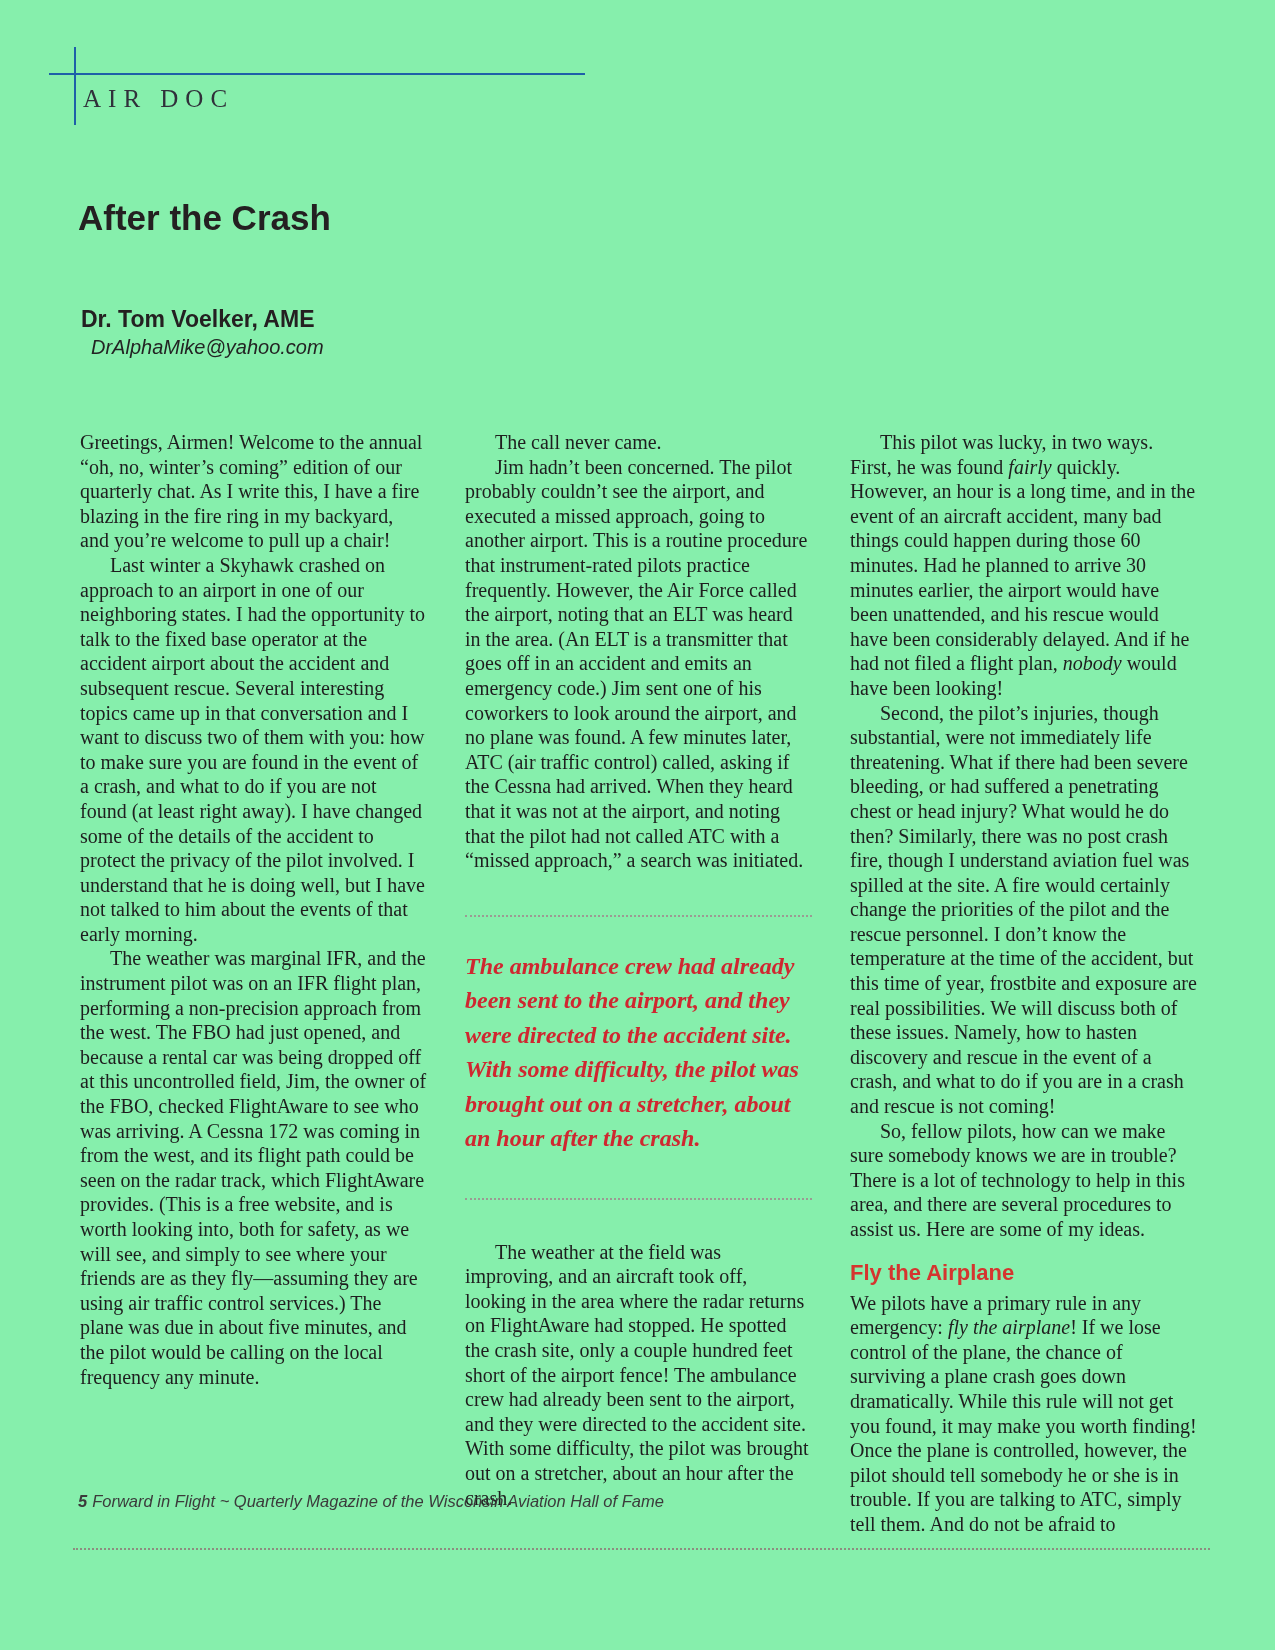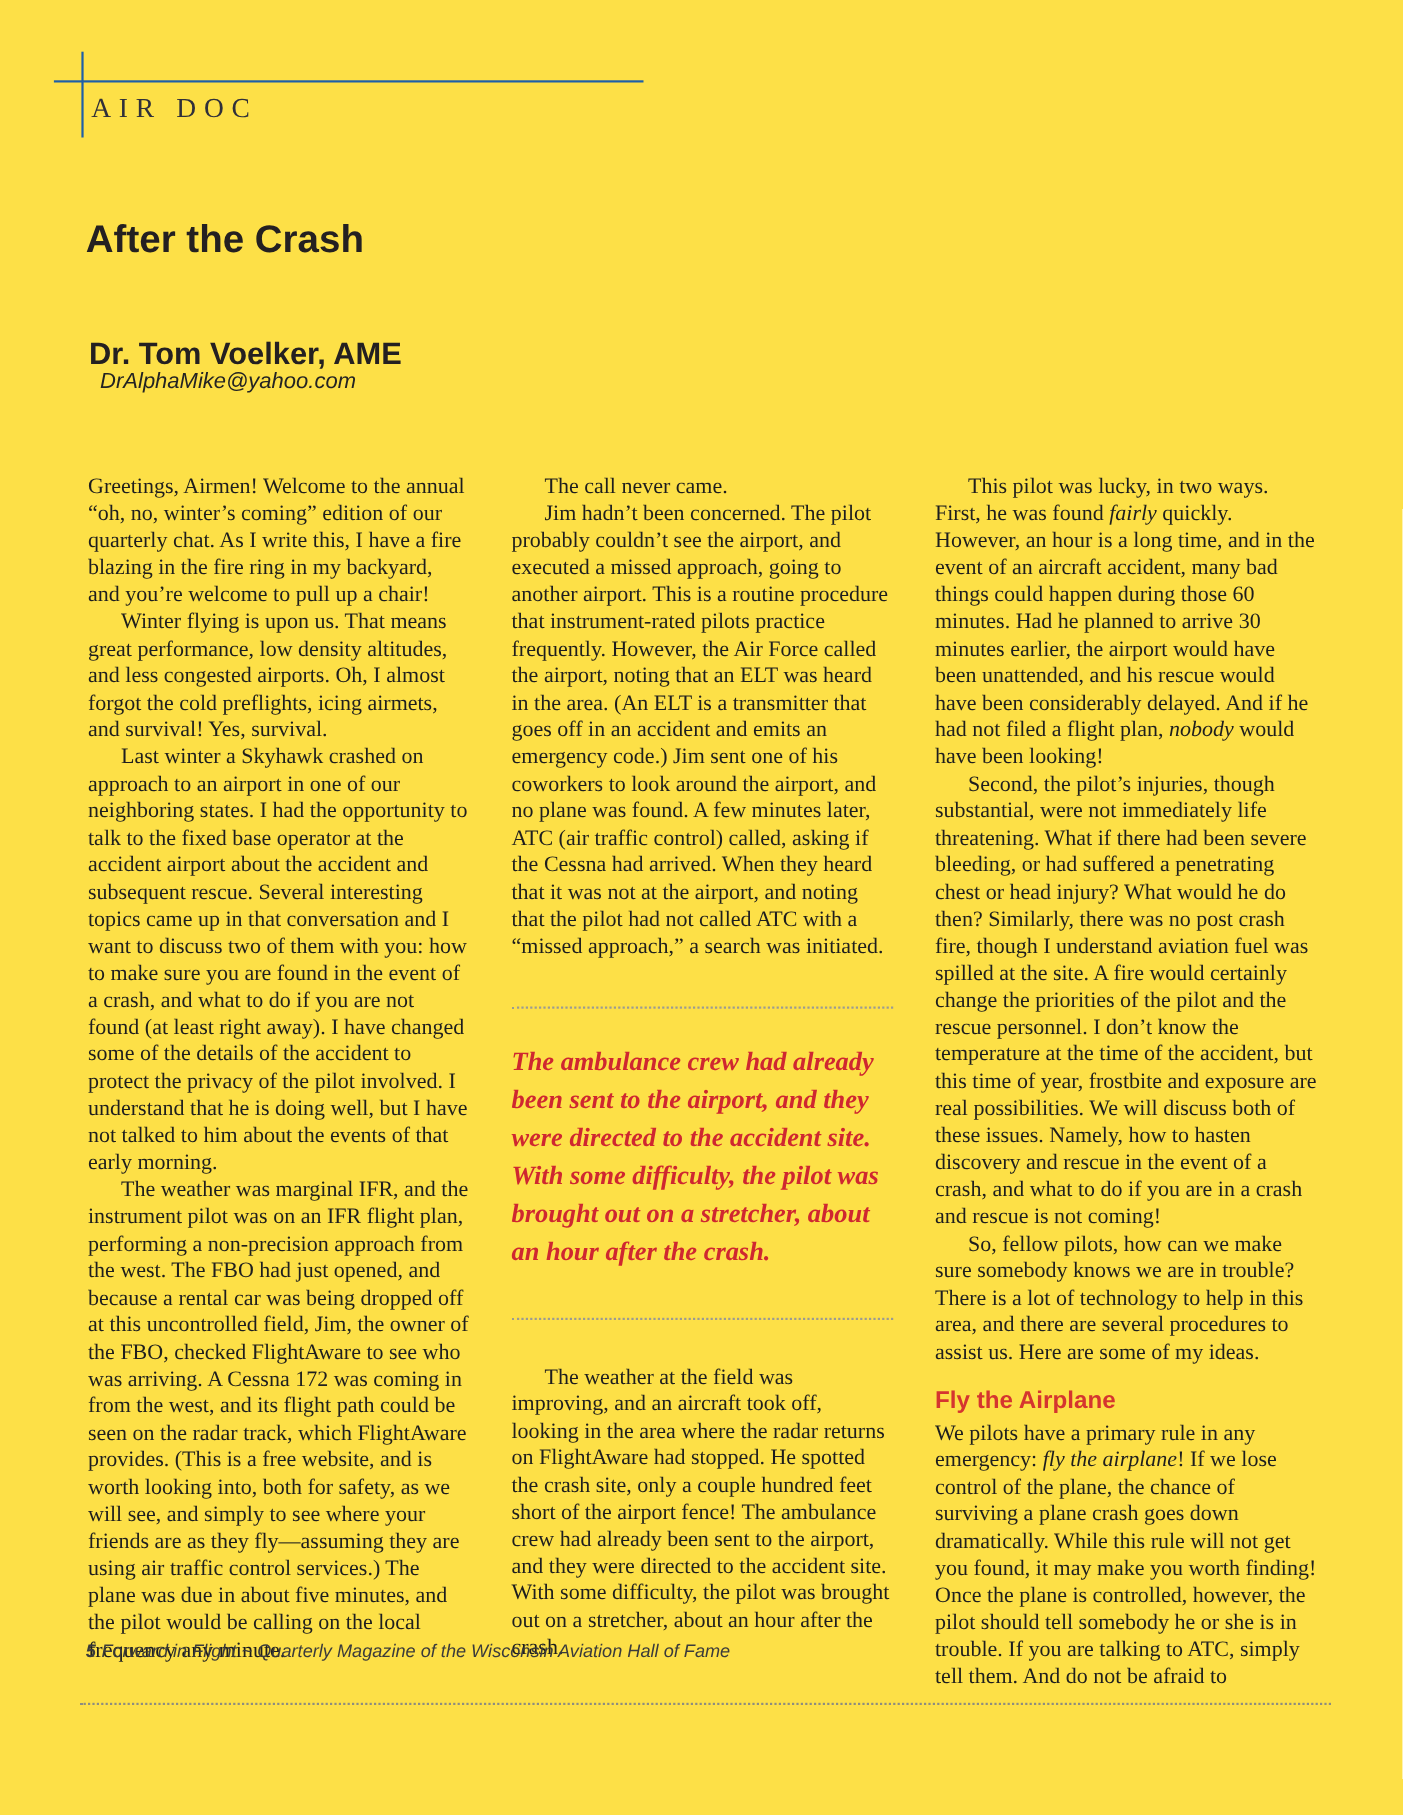--- a/index.html
+++ b/index.html
@@ -1,19 +1,19 @@
 <!DOCTYPE html>
 <html><head>
 <meta charset="utf-8">
 <style>
   html,body{margin:0;padding:0;background:#ffffff;}
   .page{
     position:relative;
     width:1275px;height:1650px;
-    background:#fde047;
+    background:#86efac;
     font-family:"Liberation Serif", serif;
     overflow:hidden;
   }
   
   .vline{position:absolute;left:74px;top:47px;width:2px;height:78px;background:#1e5fa8;}
   .hline{position:absolute;left:49px;top:73px;width:536px;height:2px;background:#1e5fa8;}
   .kicker{
     position:absolute;left:83px;top:85px;
     font-family:"Liberation Serif", serif;
     font-size:25px;letter-spacing:7px;color:#30303a;
@@ -25,21 +25,21 @@
     font-weight:bold;font-size:35px;color:#242021;
   }
   .title2{
     position:absolute;left:77px;top:219px;
     font-family:"Liberation Sans", sans-serif;
     font-weight:bold;font-size:54px;color:#d5352f;
   }
   .author{
     position:absolute;left:81px;top:306px;
     font-family:"Liberation Sans", sans-serif;
-    font-weight:bold;font-size:28px;color:#242021;
+    font-weight:bold;font-size:23px;color:#242021;
   }
   .email{
     position:absolute;left:79px;top:336px;
     font-family:"Liberation Sans", sans-serif;
     font-style:italic;font-size:20px;color:#232323;margin-left:12px;
   }
   
   .columns{
     position:absolute;left:80px;top:430px;width:1117px;
     display:grid;grid-template-columns:repeat(3,1fr);column-gap:38px;
@@ -86,21 +86,20 @@
   <div class="hline"></div>
   <div class="kicker">AIR DOC</div>
 
   <h1 class="title1">After the Crash</h1>
   <div class="author">Dr. Tom Voelker, AME</div>
   <div class="email">DrAlphaMike@yahoo.com</div>
 
   <main class="columns">
     <div class="col">
         <p><span>Greetings, Airmen! Welcome to the annual “oh, no, winter’s coming” edition of our quarterly chat. As I write this, I have a fire blazing in the fire ring in my backyard, and you’re welcome to pull up a chair!</span></p>
-        <p class="indent"><span>Winter flying is upon us. That means great performance, low density altitudes, and less congested airports. Oh, I almost forgot the cold preflights, icing airmets, and survival! Yes, survival.</span></p>
         <p class="indent"><span>Last winter a Skyhawk crashed on approach to an airport in one of our neighboring states. I had the opportunity to talk to the fixed base operator at the accident airport about the accident and subsequent rescue. Several interesting topics came up in that conversation and I want to discuss two of them with you: how to make sure you are found in the event of a crash, and what to do if you are not found (at least right away). I have changed some of the details of the accident to protect the privacy of the pilot involved. I understand that he is doing well, but I have not talked to him about the events of that early morning.</span></p>
         <p class="indent"><span>The weather was marginal IFR, and the instrument pilot was on an IFR flight plan, performing a non-precision approach from the west. The FBO had just opened, and because a rental car was being dropped off at this uncontrolled field, Jim, the owner of the FBO, checked FlightAware to see who was arriving. A Cessna 172 was coming in from the west, and its flight path could be seen on the radar track, which FlightAware provides. (This is a free website, and is worth looking into, both for safety, as we will see, and simply to see where your friends are as they fly—assuming they are using air traffic control services.) The plane was due in about five minutes, and the pilot would be calling on the local frequency any minute.</span></p>
       </div>
     <div class="col">
         <p class="indent"><span>The call never came.</span></p>
         <p class="indent"><span>Jim hadn’t been concerned. The pilot probably couldn’t see the airport, and executed a missed approach, going to another airport. This is a routine procedure that instrument-rated pilots practice frequently. However, the Air Force called the airport, noting that an ELT was heard in the area. (An ELT is a transmitter that goes off in an accident and emits an emergency code.) Jim sent one of his coworkers to look around the airport, and no plane was found. A few minutes later, ATC (air traffic control) called, asking if the Cessna had arrived. When they heard that it was not at the airport, and noting that the pilot had not called ATC with a “missed approach,” a search was initiated.</span></p>
         <div class="dotted-rule"></div>
         <div class="pull-quote">The ambulance crew had already been sent to the airport, and they were directed to the accident site. With some difficulty, the pilot was brought out on a stretcher, about an hour after the crash.</div>
         <div class="dotted-rule"></div>
         <p class="indent"><span>The weather at the field was improving, and an aircraft took off, looking in the area where the radar returns on FlightAware had stopped. He spotted the crash site, only a couple hundred feet short of the airport fence! The ambulance crew had already been sent to the airport, and they were directed to the accident site. With some difficulty, the pilot was brought out on a stretcher, about an hour after the crash.</span></p>

